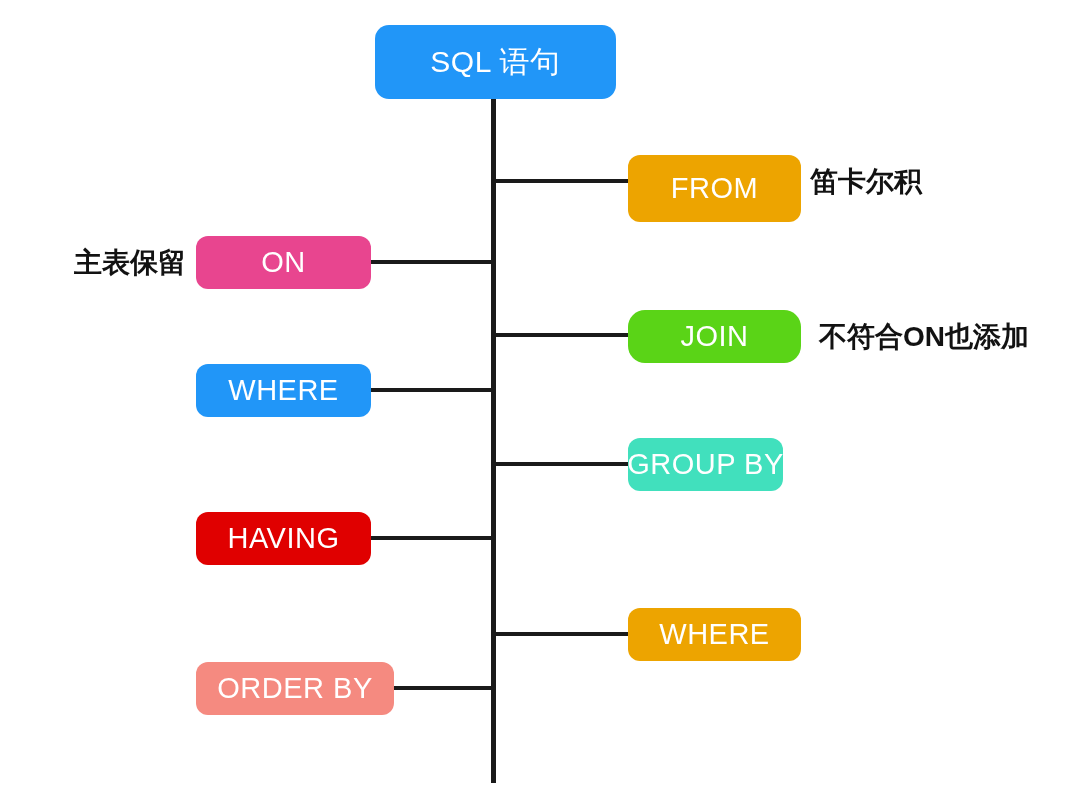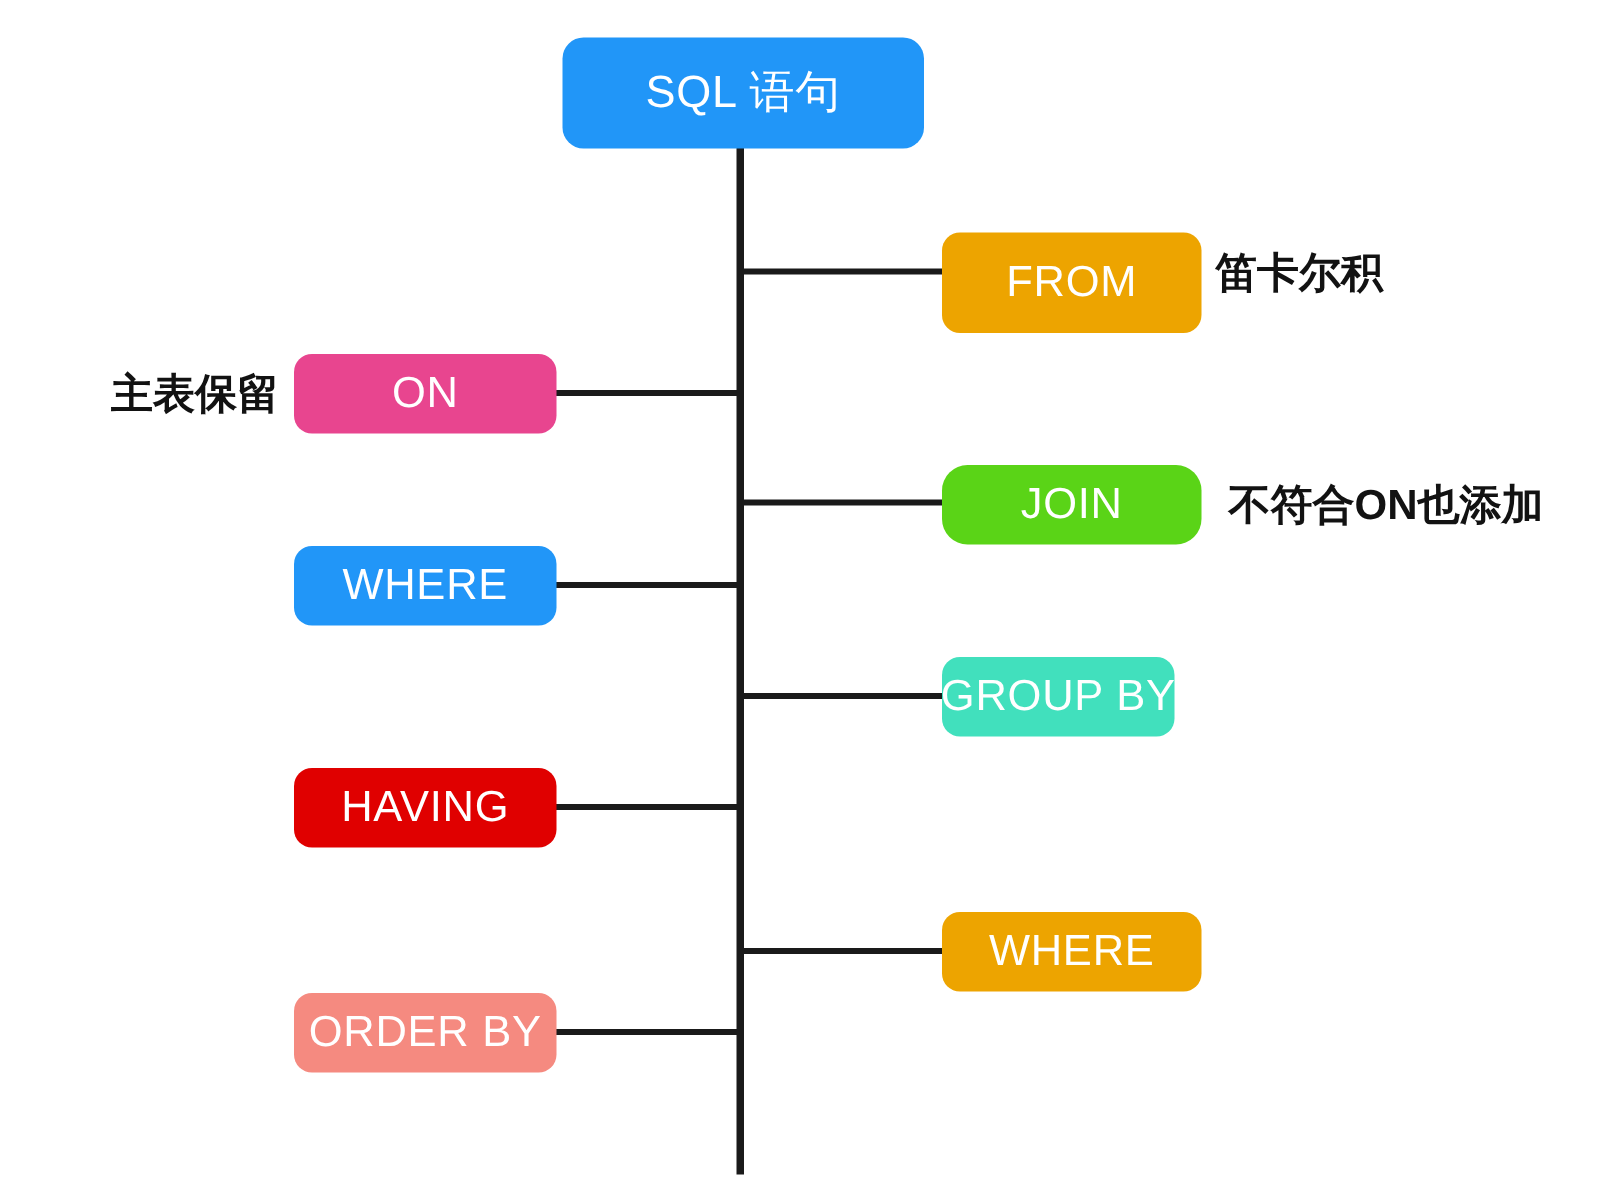--- a/index.html
+++ b/index.html
@@ -113,17 +113,17 @@
   <div class="node" style="left:196px; top:512px; width:175px; height:53px; background:#e00000;">
     <span>HAVING</span>
   </div>
 
   <div class="branch" style="left:493px; top:632px; width:137px;"></div>
   <div class="node" style="left:628px; top:608px; width:173px; height:53px; background:#eda400;">
     <span>WHERE</span>
   </div>
 
   <div class="branch" style="left:369px; top:686px; width:126px;"></div>
-  <div class="node" style="left:196px; top:662px; width:175px; height:53px; background:#f58a80;">
+  <div class="node" style="left:196px; top:662px; width:198px; height:53px; background:#f58a80;">
     <span>ORDER BY</span>
   </div>
 
 </div>
 
 </body></html>

